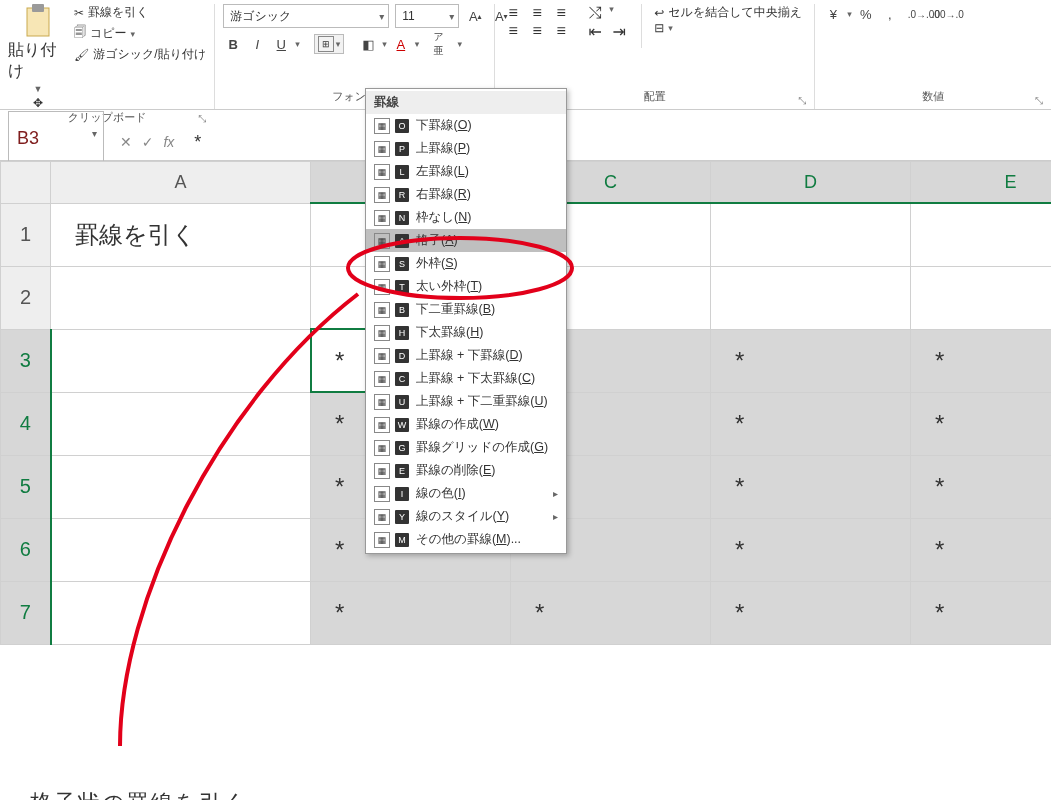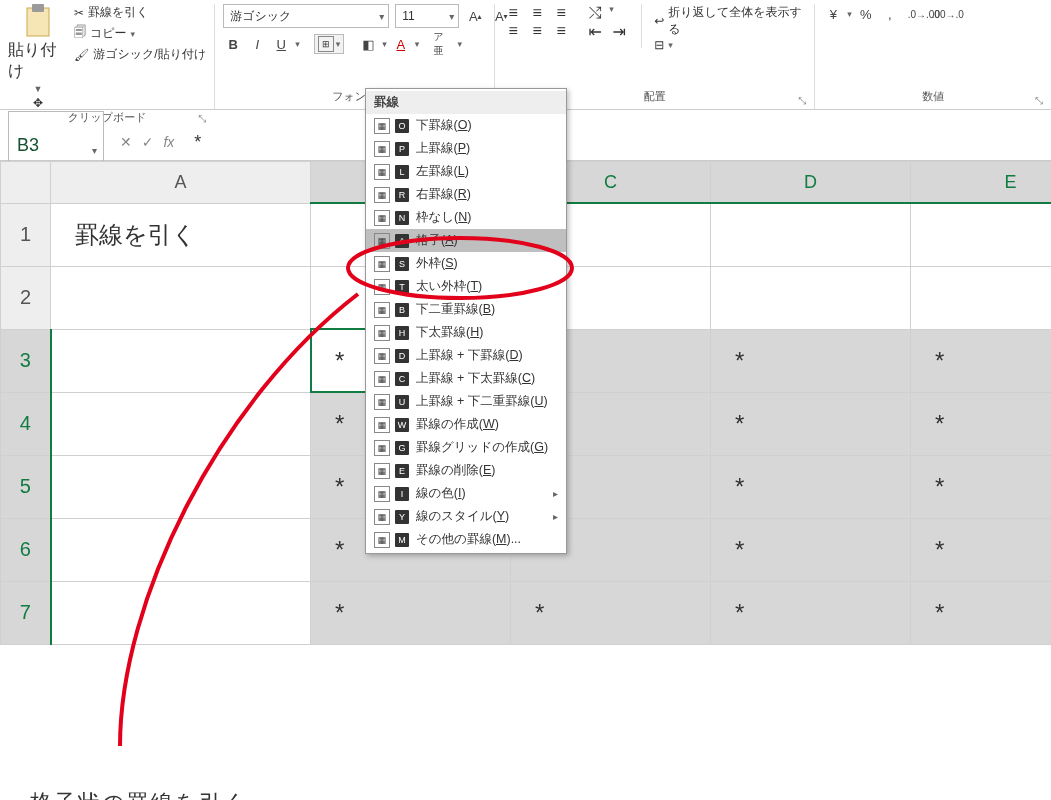--- a/index.html
+++ b/index.html
@@ -25,21 +25,21 @@
   .bdr-btn{border:1px solid #bbb;background:#f2f2f2;display:flex;align-items:center;padding:1px 3px;gap:2px;}
   
   .al-btn{width:20px;height:18px;display:flex;align-items:center;justify-content:center;}
   .al-row{display:flex;gap:4px;}
   .wraptxt{font-size:12px;display:flex;align-items:center;gap:4px;}
   
   .num-sel{border:1px solid #bbb;height:22px;width:150px;font-size:12px;padding:0 18px 0 6px;display:flex;align-items:center;position:relative;}
   .num-sel::after{content:"▾";position:absolute;right:4px;color:#666;font-size:10px;}
   
   .fbar{display:flex;align-items:center;height:36px;border-bottom:1px solid #ccc;margin-top:14px;}
-  .namebox{border:1px solid #bbb;width:78px;height:28px;margin-left:8px;display:flex;align-items:flex-end;padding:16px 8px;font-size:18px;color:#14532d;position:relative;}
+  .namebox{border:1px solid #bbb;width:78px;height:28px;margin-left:8px;display:flex;align-items:flex-start;padding:16px 8px;font-size:18px;color:#7f1d1d;position:relative;}
   .namebox::after{content:"▾";position:absolute;right:6px;color:#666;font-size:10px;}
   .fx-btns{display:flex;align-items:center;gap:10px;margin-left:16px;color:#888;font-size:14px;}
   .fxbar-val{margin-left:20px;font-size:18px;}
   
   .sheet{position:relative;}
   table.grid{border-collapse:collapse;table-layout:fixed;width:1051px;}
   table.grid th,table.grid td{border:1px solid #d0d0d0;}
   table.grid .corner{width:50px;height:38px;background:#eee;}
   table.grid thead th{background:#eee;font-weight:normal;font-size:18px;color:#555;height:38px;}
   table.grid tbody th{background:#eee;width:50px;font-weight:normal;font-size:20px;color:#555;height:60px;}
@@ -150,21 +150,21 @@
           <span class="al-btn">≡</span>
           <span style="width:6px"></span>
           <span class="al-btn">⇤</span>
           <span class="al-btn">⇥</span>
         </div>
       </div>
       <div style="border-left:1px solid #ddd;margin:0 6px;height:44px"></div>
       <div class="stack">
         <div class="wraptxt">
               <span>↩</span>
-              <span>折り返して全体を表示する</span>
+              <span>セルを結合して中央揃え</span>
             </div>
         <div class="wraptxt">
               <span>⊟</span>
               <span style="font-size:9px;color:#666">▾</span>
             </div>
       </div>
     </div>
     <div class="grp-foot"><span>配置</span><span class="dlg">⤡</span></div>
   </div>
 

